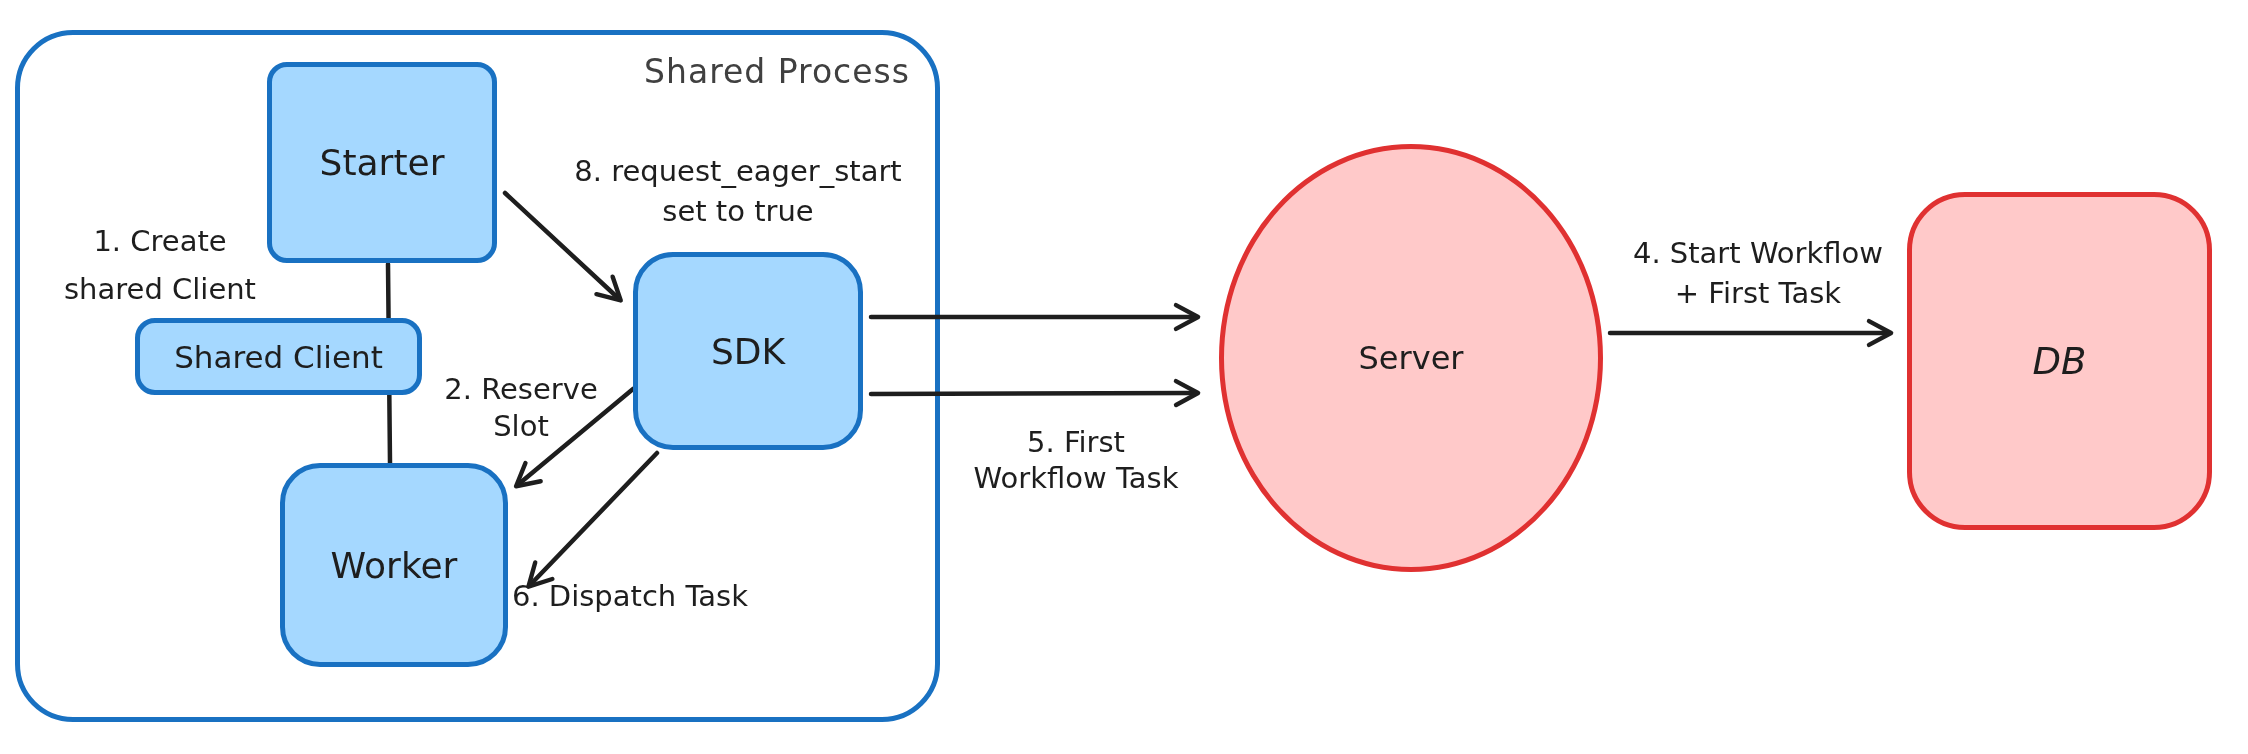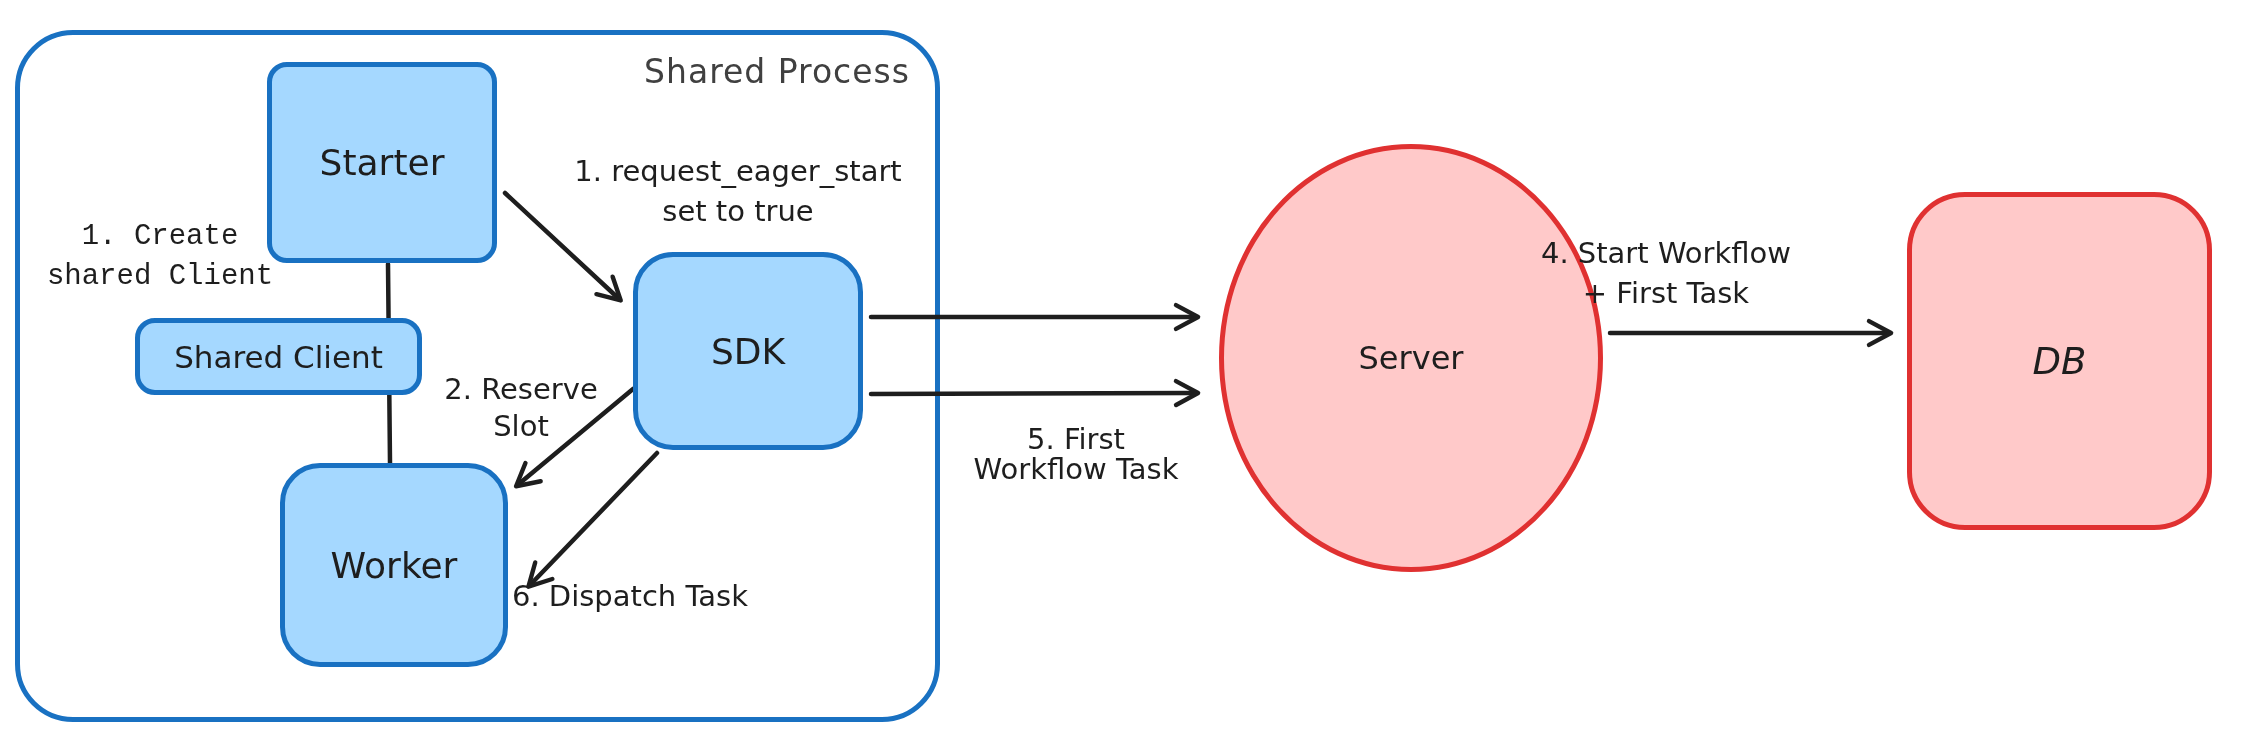--- a/index.html
+++ b/index.html
@@ -70,27 +70,27 @@
   .node-db { left: 1907px; top: 192px; width: 305px; height: 338px; border-radius: 58px; font-size: 37px; font-style: italic; }
   
   .note {
     position: absolute;
     text-align: center;
     white-space: pre-line;
     font-size: 29px;
     color: #1e1e1e;
     z-index: 3;
   }
-  .note-create { left: 20px;  top: 217px; width: 280px; line-height: 40px; font-family: Liberation Mono, monospace; }
+  .note-create { left: 20px;  top: 217px; width: 280px; line-height: 48px; }
   .note-eager-start { left: 538px; top: 151px; width: 400px; line-height: 40px; }
   .note-reserve { left: 421px; top: 371px; width: 200px; line-height: 37px; }
   .note-dispatch { left: 480px; top: 530px; width: 300px; line-height: 37px; margin-top: 48px; }
   .note-eager-true { left: 924px; top: 254px; width: 300px; line-height: 37px; }
-  .note-first-task { left: 926px; top: 424px; width: 300px; line-height: 30px; }
-  .note-start-workflow { left: 1496px; top: 233px; width: 340px; line-height: 40px; }
+  .note-first-task { left: 926px; top: 424px; width: 300px; line-height: 36px; }
+  .note-start-workflow { left: 1588px; top: 233px; width: 340px; line-height: 40px; }
 </style>
 </head>
 <body>
 
 <div class="canvas">
 
   <div class="group-box"></div>
   <div class="group-label">Shared Process</div>
 
   <svg class="edges" viewBox="0 0 2248 754" xmlns="http://www.w3.org/2000/svg">
@@ -128,21 +128,21 @@
     <span>Server</span>
   </div>
 
   <div class="node red node-db">
     <span>DB</span>
   </div>
 
   <div class="note note-create">1. Create
 shared Client</div>
 
-  <div class="note note-eager-start">1. request_eager_start
+  <div class="note note-eager-start">8. request_eager_start
 set to true</div>
 
   <div class="note note-reserve">2. Reserve
 Slot</div>
 
   <div class="note note-dispatch">6. Dispatch Task</div>
 
 
   <div class="note note-first-task">5. First
 Workflow Task</div>

